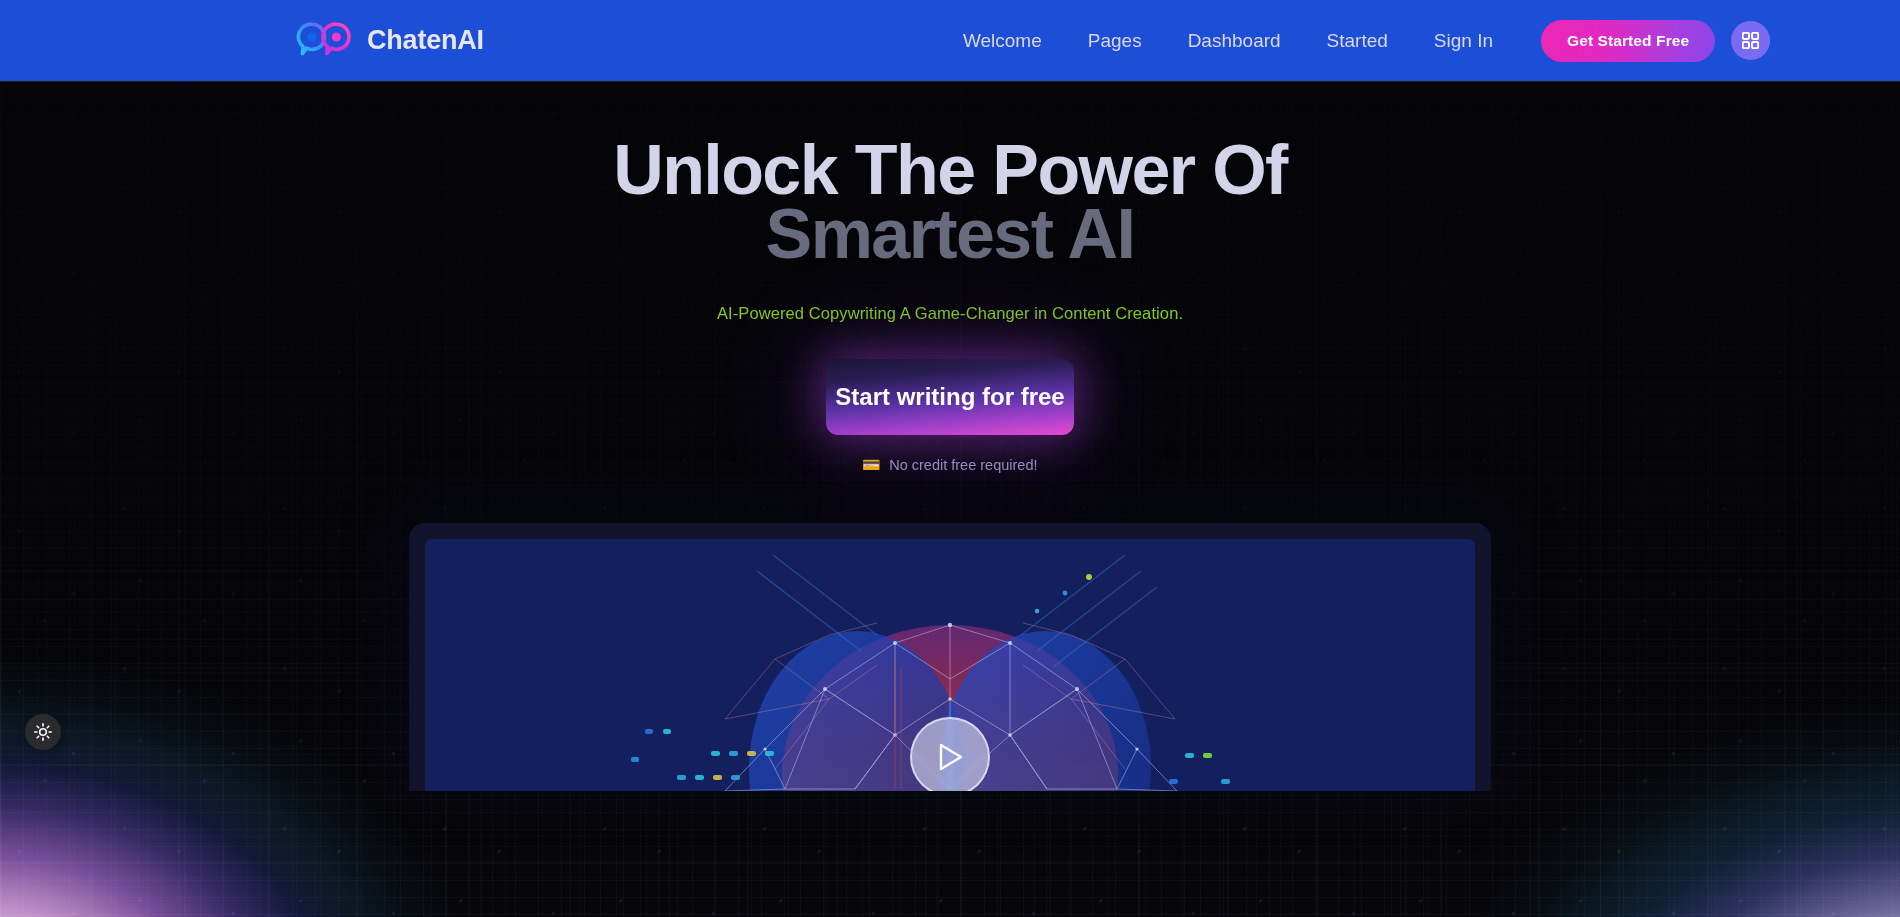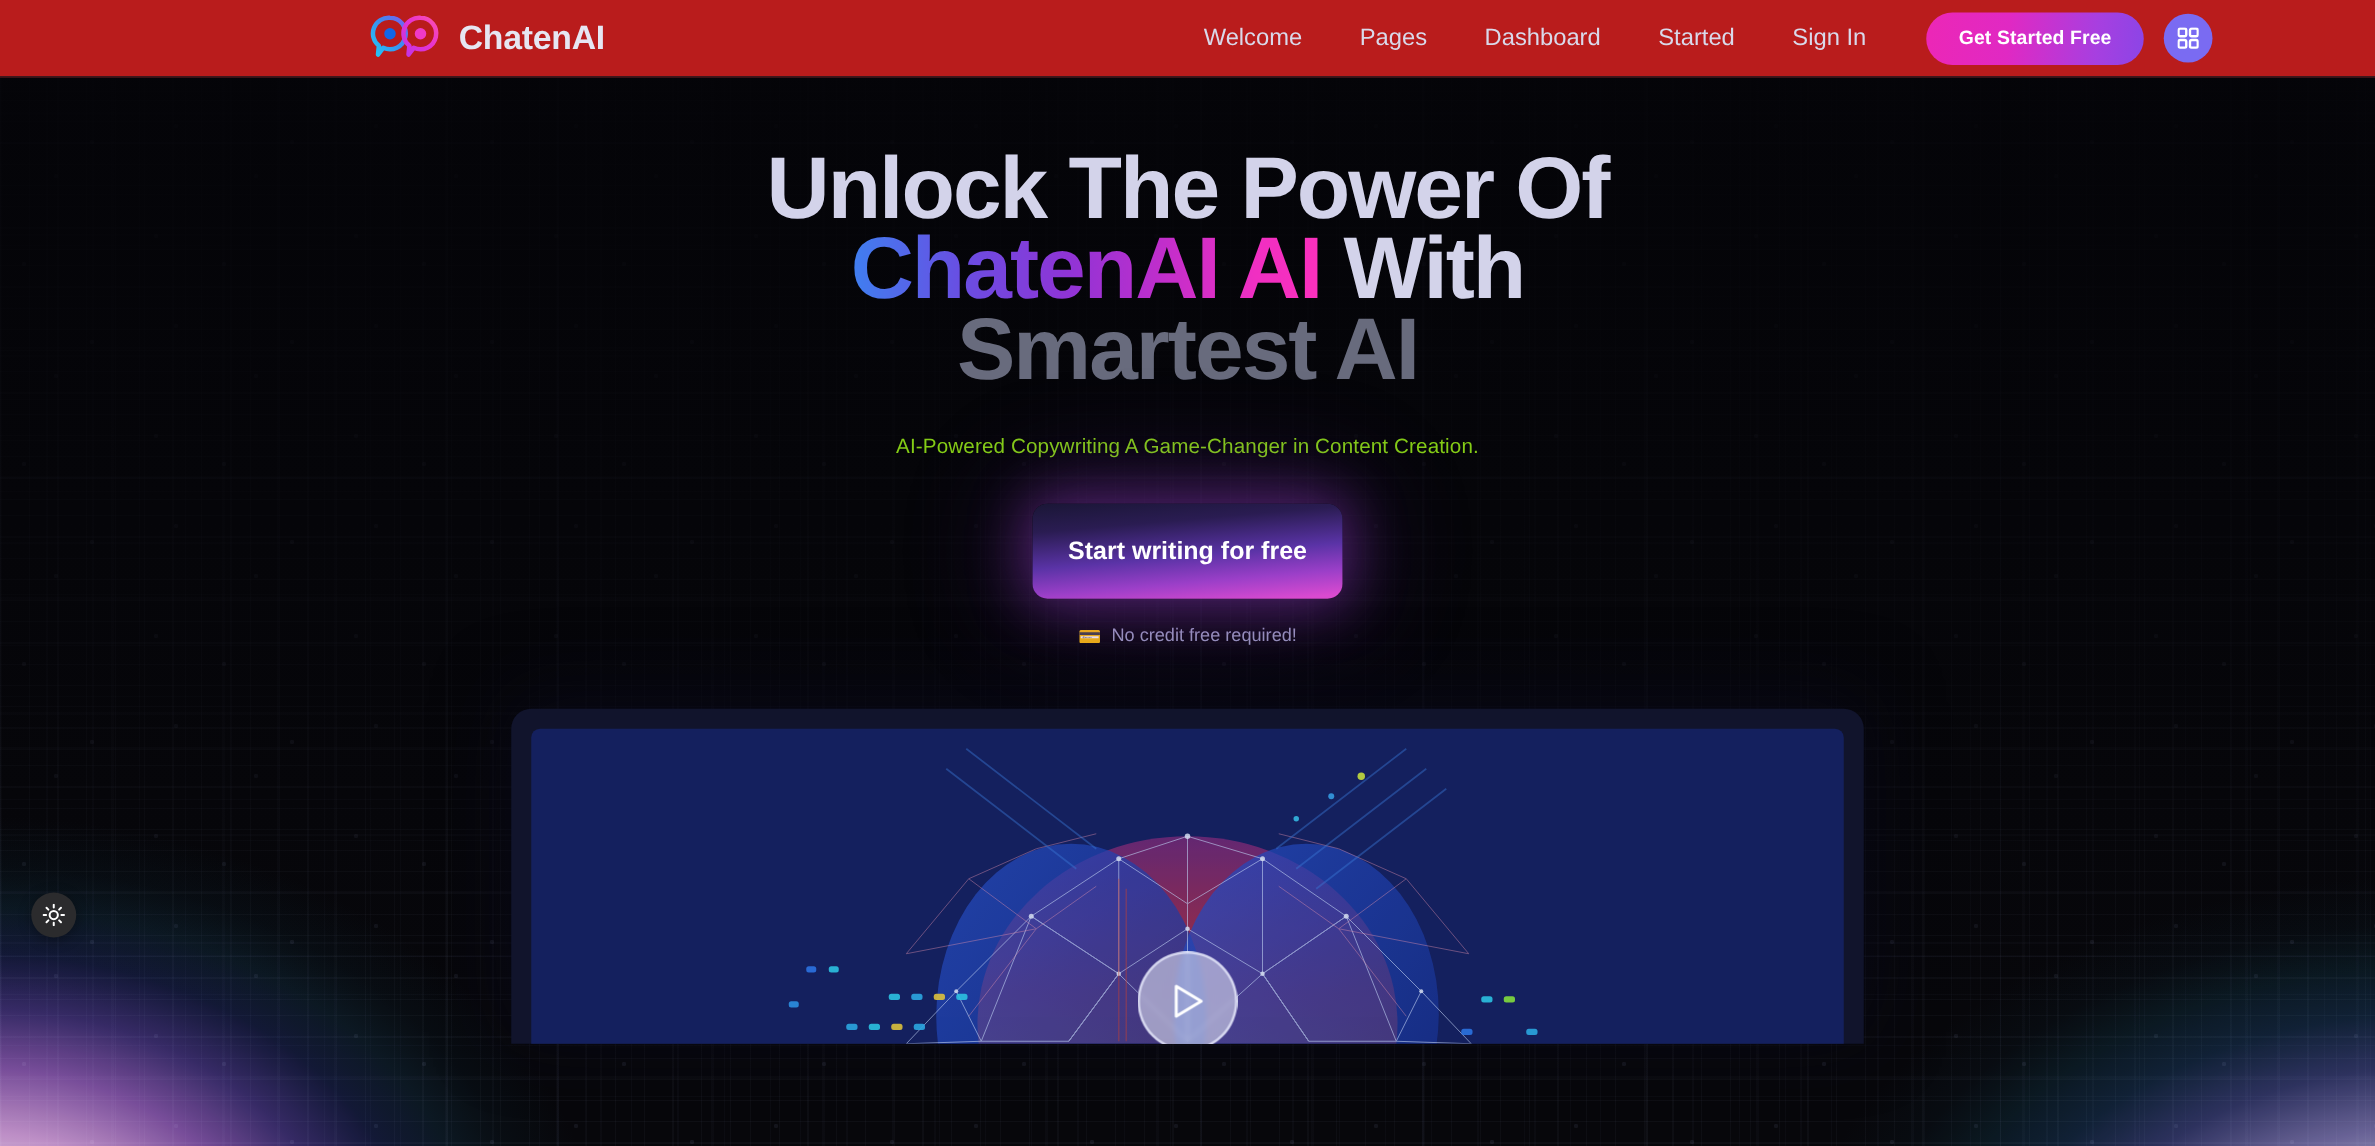--- a/index.html
+++ b/index.html
@@ -96,25 +96,25 @@
         rgba(30,84,140,0.32) 69%,
         rgba(18,84,112,0.22) 79%,
         rgba(10,48,64,0.10) 89%,
         rgba(6,10,20,0) 100%);
   }
 
   
   .header {
     position: relative;
     z-index: 30;
-    height: 62px;
+    height: 82px;
     width: 100%;
     display: flex;
     align-items: center;
-    background: #b91c1c;
+    background: #1d4ed8;
     border-bottom: 1px solid #16161c;
   }
 
   .brand {
     display: flex;
     align-items: center;
     gap: 13px;
     margin-left: 296px;
     cursor: pointer;
   }
@@ -216,21 +216,21 @@
     display: flex;
     justify-content: center;
   }
   .start-btn {
     position: relative;
     width: 248px;
     height: 76px;
     border: none;
     border-radius: 12px;
     color: #ffffff;
-    font-size: 20px;
+    font-size: 24px;
     font-weight: 700;
     cursor: pointer;
     font-family: "Liberation Sans", sans-serif;
     background: linear-gradient(175deg, #1a1636 0%, #2a1c52 24%, #5a33a6 54%, #9b3fc8 76%, #d94ad0 96%);
     box-shadow: 0 0 44px 6px rgba(150,60,200,0.45), 0 0 90px 18px rgba(120,50,190,0.22);
   }
 
   .note {
     margin-top: 22px;
     font-size: 14.5px;
@@ -356,21 +356,20 @@
           <rect x="0.8" y="10" width="6.2" height="6.2" rx="1.4" fill="none" stroke="#ffffff" stroke-width="1.9"></rect>
           <rect x="10" y="10" width="6.2" height="6.2" rx="1.4" fill="none" stroke="#ffffff" stroke-width="1.9"></rect>
         </svg>
       </button>
     </div>
   </header>
 
   <section class="hero">
     <h1 class="headline">
       <span class="line line-1">Unlock The Power Of</span>
-      <span class="line"><span class="grad-text">ChatenAI AI</span><span> With</span></span>
       <span class="line line-3">Smartest AI</span>
     </h1>
 
     <p class="subtitle">AI-Powered Copywriting A Game-Changer in Content Creation.</p>
 
     <div class="cta-wrap">
       <button class="start-btn">Start writing for free</button>
     </div>
 
     <div class="note">

